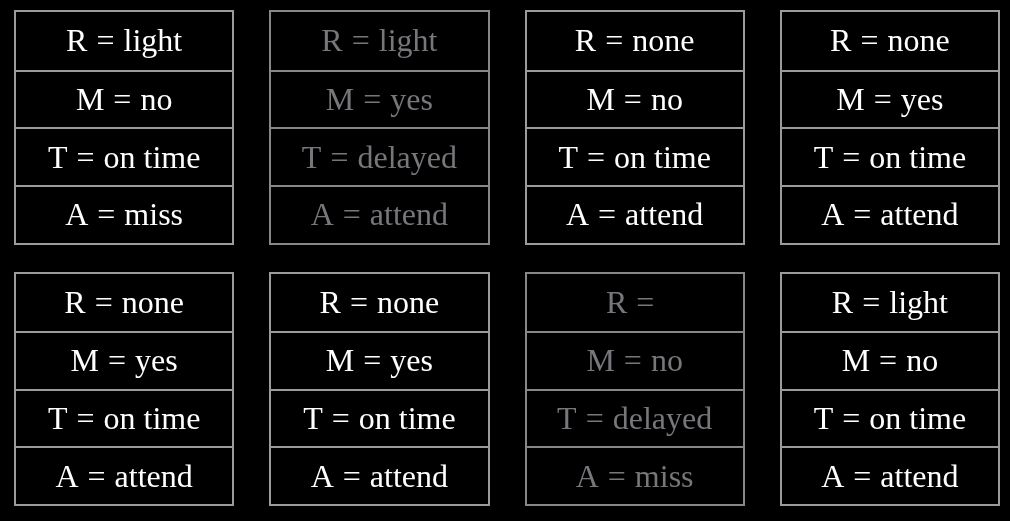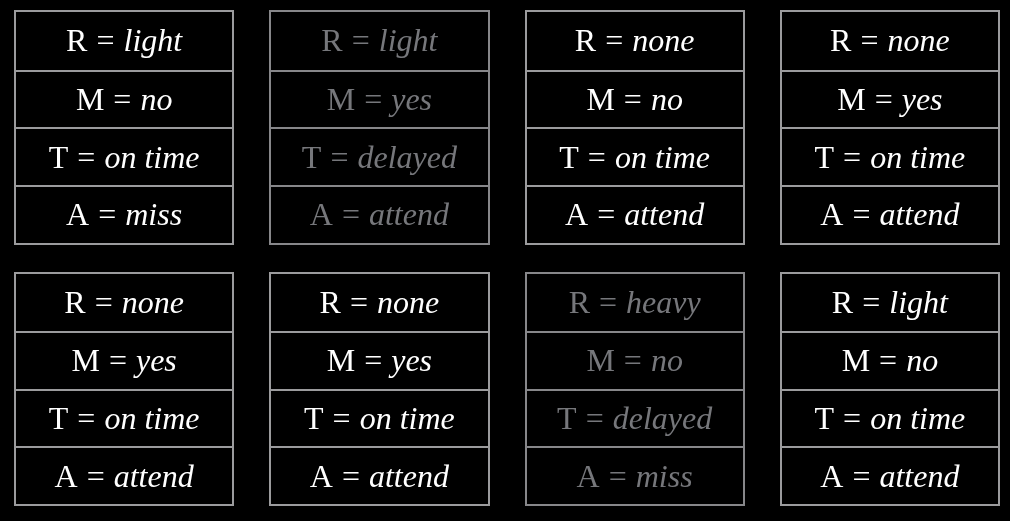--- a/index.html
+++ b/index.html
@@ -35,21 +35,20 @@
     color: #ffffff;
     white-space: nowrap;
   }
   .row + .row {
     border-top: 2px solid #9b9b9d;
   }
   .eq {
     margin: 0 9px;
   }
   .val {
-    font-style: italic;
   }
   .card.dim {
     border-color: #87878a;
   }
   .card.dim .row {
     color: #76777b;
     border-color: #87878a;
   }
 </style>
 </head>
@@ -192,21 +191,20 @@
       <span>A</span>
         <span class="eq">=</span>
         <span class="val">attend</span>
     </div>
   </div>
 
   <div class="card dim">
     <div class="row">
       <span>R</span>
         <span class="eq">=</span>
-        <span class="val">heavy</span>
     </div>
     <div class="row">
       <span>M</span>
         <span class="eq">=</span>
         <span class="val">no</span>
     </div>
     <div class="row">
       <span>T</span>
         <span class="eq">=</span>
         <span class="val">delayed</span>

